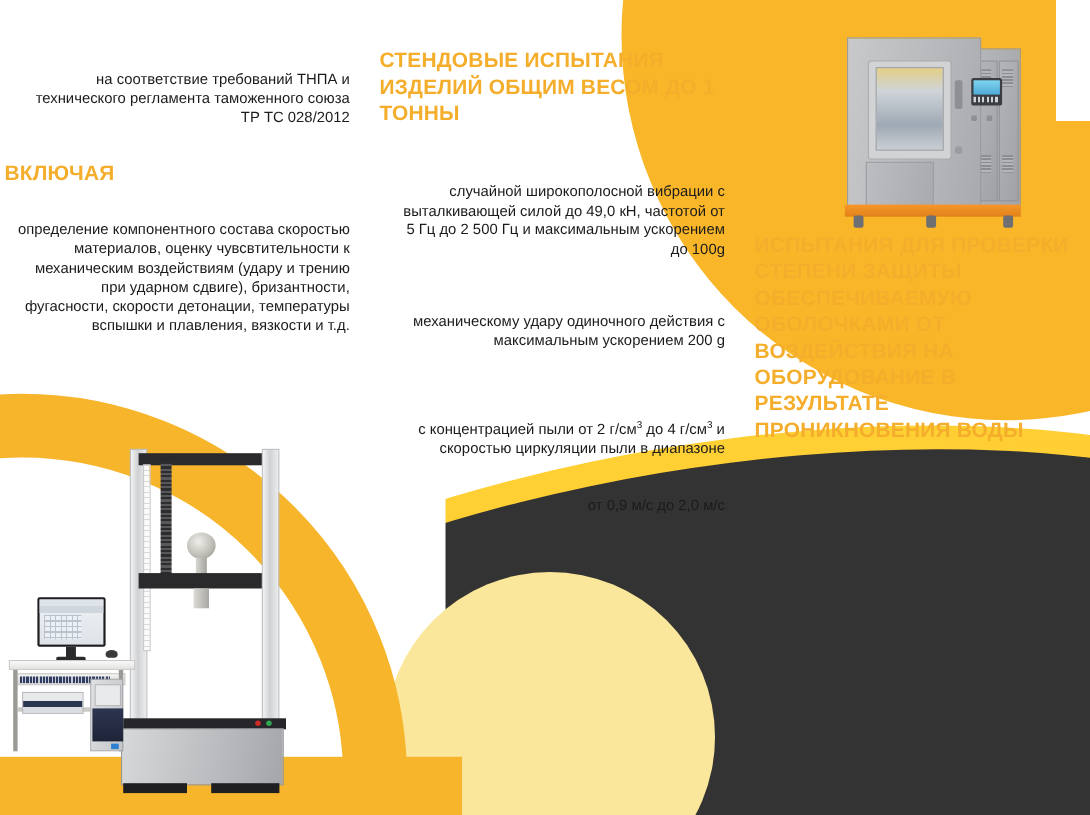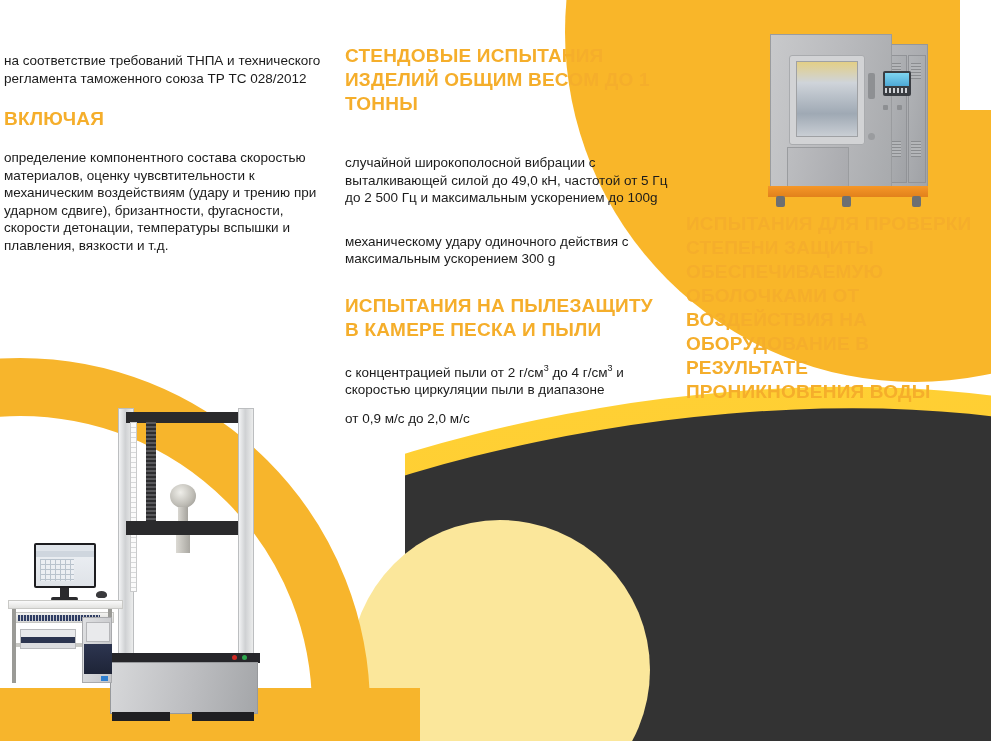--- a/index.html
+++ b/index.html
@@ -109,25 +109,26 @@
     margin: 0 0 6px 0;
     color: #F5AE2B;
     font-size: 19px;
     line-height: 24px;
     font-weight: bold;
     letter-spacing: 0.2px;
     text-transform: uppercase;
     font-family: "Liberation Sans", sans-serif;
   }
   p.body {
-    margin: 0;
+    margin: 11px;
     color: #1b1b1b;
     font-size: 13.5px;
     line-height: 17.5px;
     font-family: "Liberation Sans", sans-serif;
+    text-align: right;
   }
   .gap-sm { height: 12px; }
   .gap-md { height: 20px; }
   .gap-lg { height: 26px; }
   .indent { margin-left: 48px; }
   .sup { font-size: 9px; vertical-align: super; }
 
   
   .photo { position: absolute; }
 
@@ -417,23 +418,22 @@
     <div class="gap-sm"></div>
     <p class="body">определение компонентного состава скоростью материалов, оценку чувсвтительности к механическим воздействиям (удару и трению при ударном сдвиге), бризантности, фугасности, скорости детонации, температуры вспышки и плавления, вязкости и т.д.</p>
   </div>
 
   <div class="col col-mid">
     <h2 class="heading">СТЕНДОВЫЕ ИСПЫТАНИЯ ИЗДЕЛИЙ ОБЩИМ ВЕСОМ ДО 1 ТОННЫ</h2>
     <div class="gap-sm"></div>
     <div class="gap-md"></div>
     <p class="body indent">случайной широкополосной вибрации с выталкивающей силой до 49,0 кН, частотой от 5 Гц до 2 500 Гц и максимальным ускорением до 100g</p>
     <div class="gap-lg"></div>
-    <p class="body indent"> механическому удару одиночного действия с максимальным ускорением 300 g</p>
+    <p class="body indent"> механическому удару одиночного действия с максимальным ускорением 200 g</p>
     <div class="gap-lg"></div>
-    <h2 class="heading">ИСПЫТАНИЯ НА ПЫЛЕЗАЩИТУ В КАМЕРЕ ПЕСКА И ПЫЛИ</h2>
     <div class="gap-sm"></div>
     <p class="body"><span>с концентрацией пыли от 2 г/см</span><span class="sup">3</span><span> до 4 г/см</span><span class="sup">3</span><span> и скоростью циркуляции пыли в диапазоне</span></p>
     <div class="gap-sm"></div>
     <p class="body">от 0,9 м/с до 2,0 м/с</p>
   </div>
 
   <div class="col col-right">
     <h2 class="heading">ИСПЫТАНИЯ ДЛЯ ПРОВЕРКИ СТЕПЕНИ ЗАЩИТЫ ОБЕСПЕЧИВАЕМУЮ ОБОЛОЧКАМИ ОТ ВОЗДЕЙСТВИЯ НА ОБОРУДОВАНИЕ В РЕЗУЛЬТАТЕ ПРОНИКНОВЕНИЯ ВОДЫ</h2>
     <div class="gap-sm"></div>
   </div>

